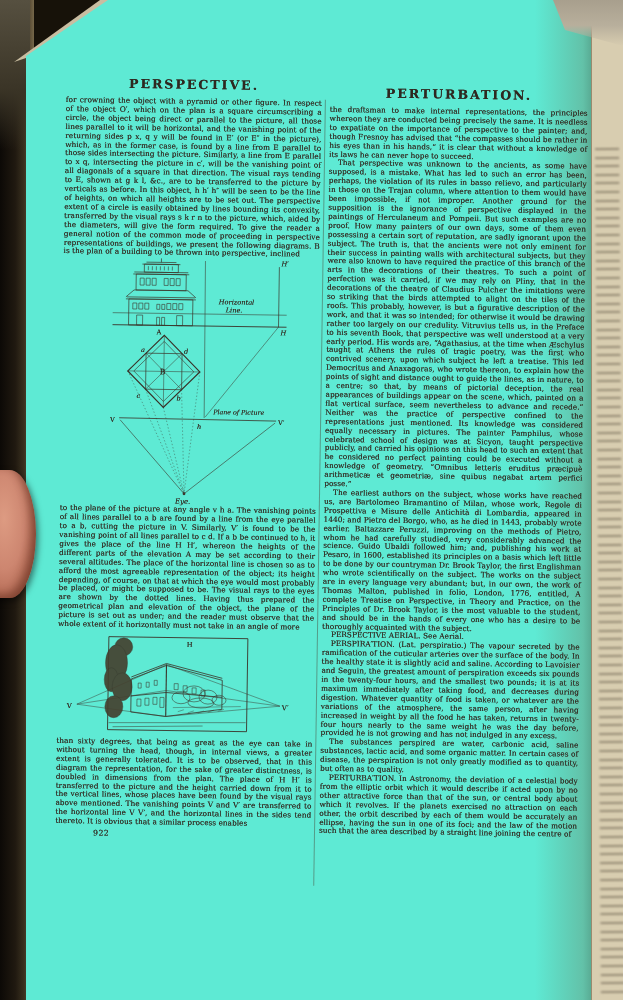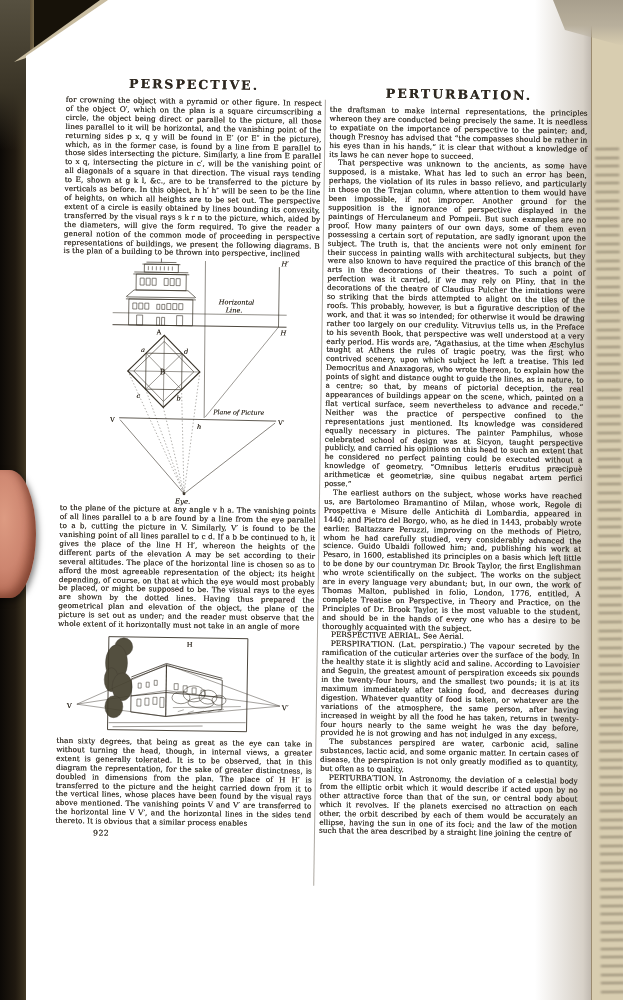--- a/index.html
+++ b/index.html
@@ -20,21 +20,21 @@
     box-shadow:inset -5px -4px 8px rgba(70,25,12,.45), 2px 3px 6px rgba(0,0,0,.5);}
   .page{position:absolute;inset:0;
     clip-path:polygon(26px 56px,108px 0px,623px 0px,623px 1000px,26px 1000px);
     background:
       radial-gradient(ellipse at 20% 96%, rgba(253,251,243,.55) 0%, rgba(253,251,243,0) 38%),
       radial-gradient(ellipse at 8% 4%, rgba(250,247,238,.5) 0%, rgba(250,247,238,0) 22%),
       radial-gradient(circle at 76% 22%, rgba(90,75,50,.5) 0px, rgba(90,75,50,0) 2px),
       radial-gradient(circle at 72% 54%, rgba(90,75,50,.5) 0px, rgba(90,75,50,0) 2px),
       radial-gradient(ellipse at 55% 40%, rgba(120,95,60,.08), rgba(120,95,60,0) 60%),
       linear-gradient(100deg,#e0d4b6 0%,#e9dfc5 28%,#ebe1c9 55%,#e2d5b7 78%,#d6c7a6 90%,#c6b astragal 100%);
-    background-color:#ffffff;}
+    background-color:#5eead4;}
   .gutter-shadow{position:absolute;top:0;right:28px;width:60px;height:1000px;
     background:linear-gradient(90deg,rgba(110,88,55,0) 0%,rgba(110,88,55,.28) 80%,rgba(70,52,28,.4) 100%);}
   .next-page{position:absolute;top:0;right:0;width:31px;height:1000px;
     background:linear-gradient(90deg,#b9a océ 0,#baa885 0%,#d5c9ab 22%,#ddd2b6 60%,#d8ccae 100%);
     background-color:#d8cdb0;border-left:1px solid rgba(92,72,44,.5);}
   .next-page-text{position:absolute;top:148px;right:1px;width:24px;height:845px;
     background:repeating-linear-gradient(180deg, rgba(62,52,38,.42) 0px, rgba(62,52,38,.42) 2px, rgba(62,52,38,0) 2px, rgba(62,52,38,0) 8.6px);
     filter:blur(.8px);transform:rotate(-.4deg);}
   .top-right-wedge{position:absolute;top:0;right:0;width:70px;height:46px;
     background:linear-gradient(180deg,#a89f8d 0%,#b8af9c 55%,rgba(184,175,156,0) 100%);

